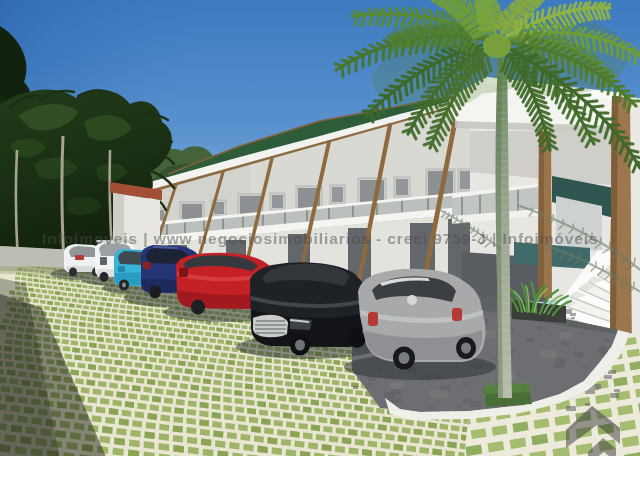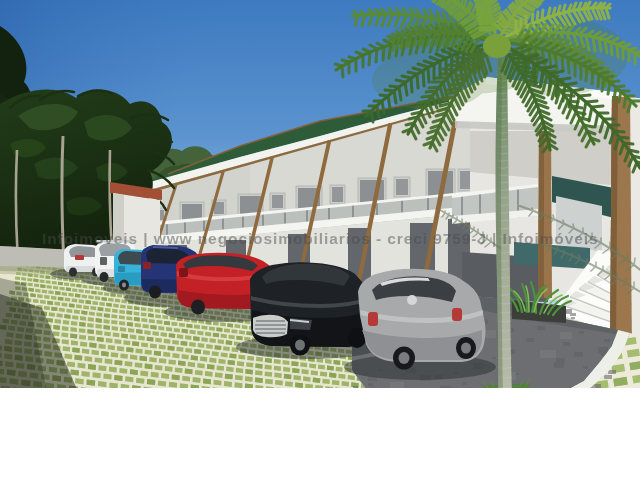--- a/index.html
+++ b/index.html
@@ -1,15 +1,15 @@
 <!DOCTYPE html>
 <html><head><meta charset="utf-8">
 <style>
 html,body{margin:0;padding:0;background:#fff;}
-#scene{position:relative;width:640px;height:388px;overflow:hidden;}
+#scene{position:relative;width:640px;height:456px;overflow:hidden;}
 </style></head>
 <body>
 <div id="scene">
 <svg width="640" height="480" viewBox="0 0 640 480">
 <defs>
 <linearGradient id="sky" x1="0" y1="0" x2="0" y2="1">
 <stop offset="0" stop-color="#3e7ac0"></stop>
           <stop offset="0.28" stop-color="#5b93cf"></stop>
 <stop offset="0.55" stop-color="#abcbe6"></stop>
           <stop offset="0.78" stop-color="#d2e4f2"></stop>

